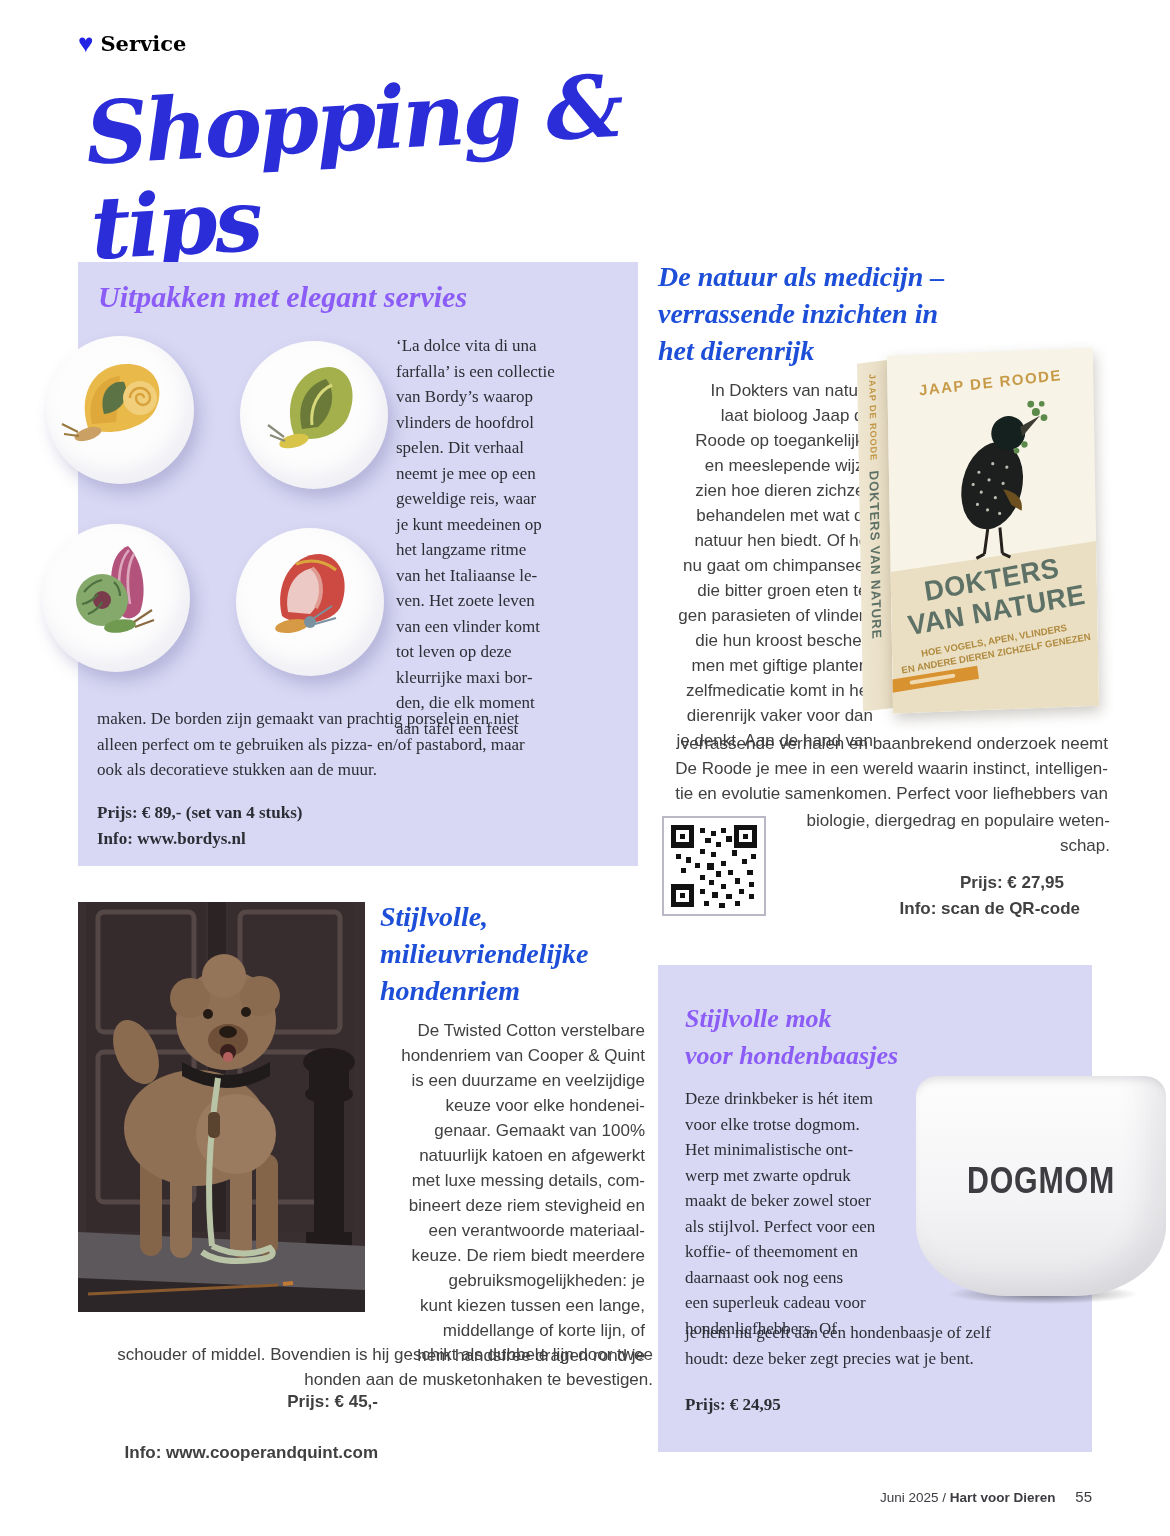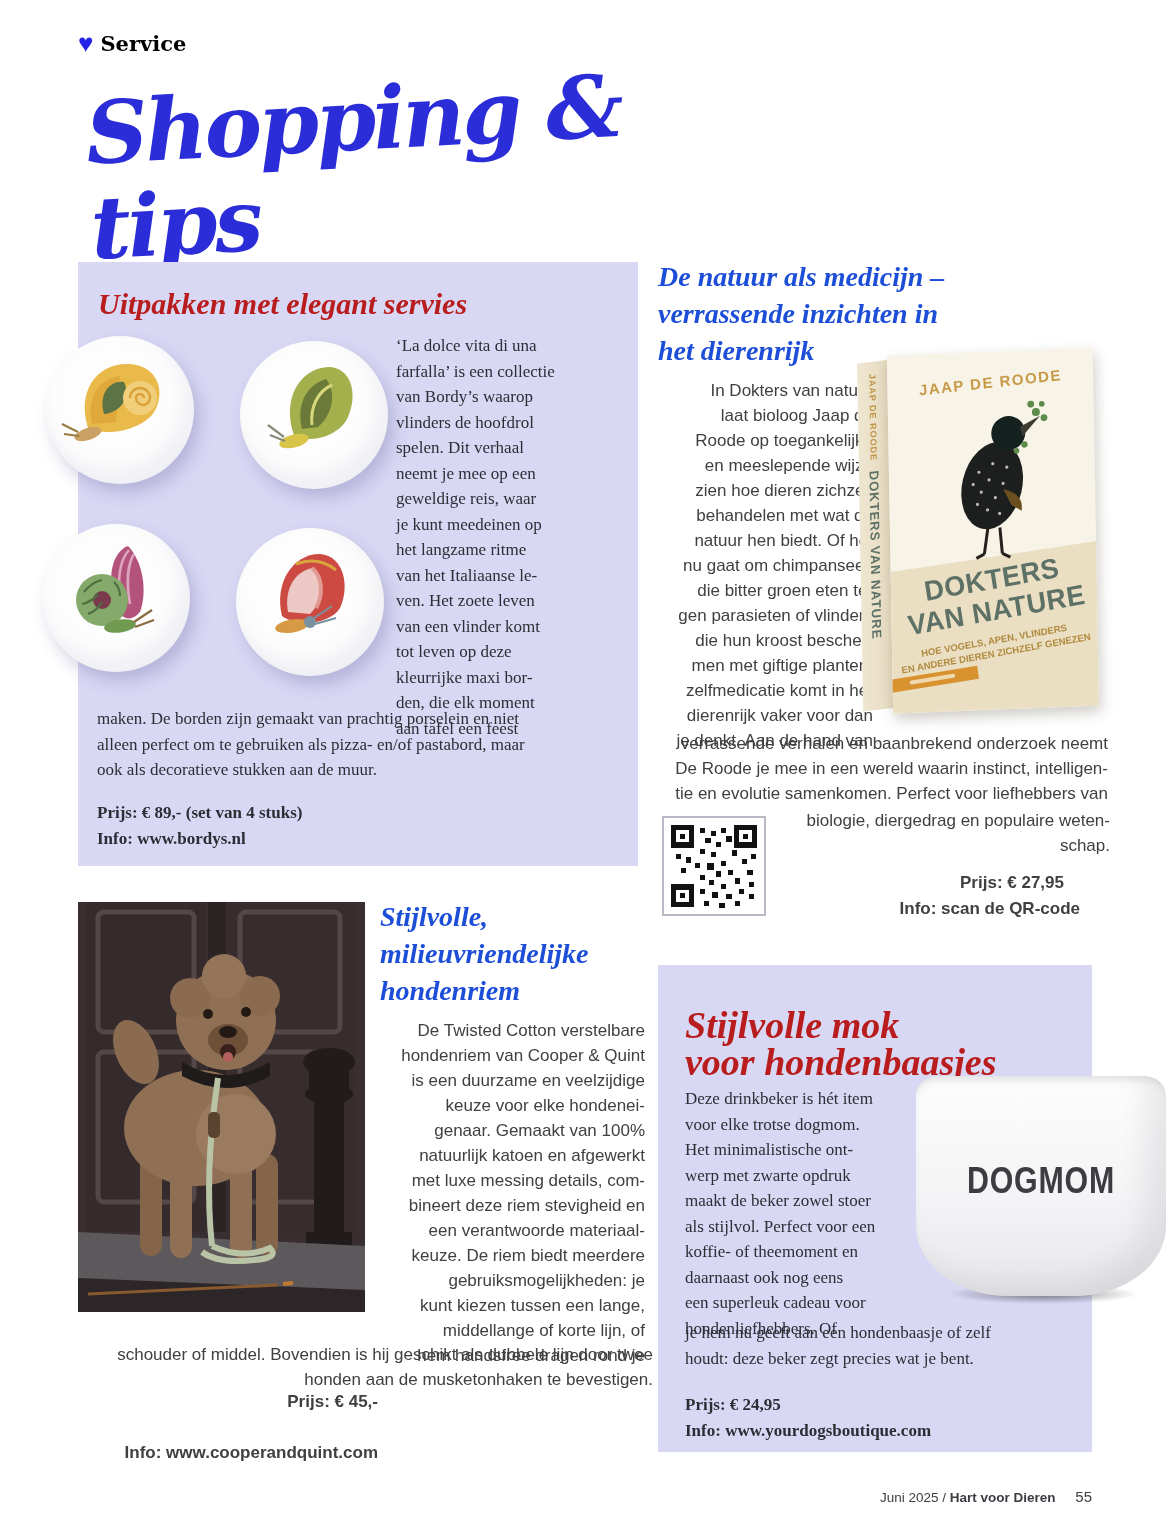--- a/index.html
+++ b/index.html
@@ -5,25 +5,25 @@
   html,body{margin:0;padding:0;background:#ffffff;}
   #page{position:relative;width:1170px;height:1536px;background:#ffffff;overflow:hidden;
         font-family:"Liberation Sans",sans-serif;}
   .abs{position:absolute;}
   .ml{white-space:pre-line;}
   .serif{font-family:"Liberation Serif",serif;font-size:17px;line-height:25.5px;color:#2d2d35;}
   .sans{font-family:"Liberation Sans",sans-serif;font-size:17px;line-height:25px;color:#404040;text-align:right;}
   .bold{font-weight:700;}
   .lavbox{background:#d8d8f4;}
   h2{margin:0;font-family:"Liberation Serif",serif;font-style:italic;font-weight:700;}
-  .h-blue{color:#b91c1c;margin-top:7px;}
+  .h-blue{color:#8b5cf6;}
   .h-orange{color:#1d4ed8;}
   .h30{font-size:30px;line-height:38px;}
   .h28{font-size:28px;line-height:37px;}
-  .h29{font-size:38px;line-height:37px;}
+  .h29{font-size:26px;line-height:37px;}
 
   
   #service{left:78px;top:30px;display:flex;align-items:center;}
   #service .heart{color:#2323e6;font-size:26px;line-height:26px;margin-right:7px;}
   #service .lbl{font-family:"DejaVu Serif",serif;font-weight:700;font-size:21px;color:#000000;}
   #script-title{left:88px;top:68px;width:720px;
       font-family:"DejaVu Serif",serif;font-style:italic;font-weight:700;font-size:86px;line-height:1.1;
       color:#2b2ed8;transform:rotate(-3deg);letter-spacing:-3px;}
 
   
@@ -362,21 +362,20 @@
 daarnaast ook nog eens
 een superleuk cadeau voor
 hondenliefhebbers. Of</div>
   <div class="abs" id="mugshadow"></div>
   <div class="abs" id="mug">
     <div class="mtext">DOGMOM</div>
   </div>
   <div class="abs serif ml" style="left:685px;top:1320px;width:390px;">je hem nu geeft aan een hondenbaasje of zelf
 houdt: deze beker zegt precies wat je bent.</div>
   <div class="abs serif bold" style="left:685px;top:1392px;width:300px;">Prijs: € 24,95</div>
-  <div class="abs serif bold" style="left:685px;top:1418px;width:330px;">Info: www.yourdogsboutique.com</div>
 
   <div class="abs" id="footer">
     <span>Juni 2025 /</span>
     <span class="mag">Hart voor Dieren</span>
     <span class="num">55</span>
   </div>
 
 </div>
 
 </body></html>

